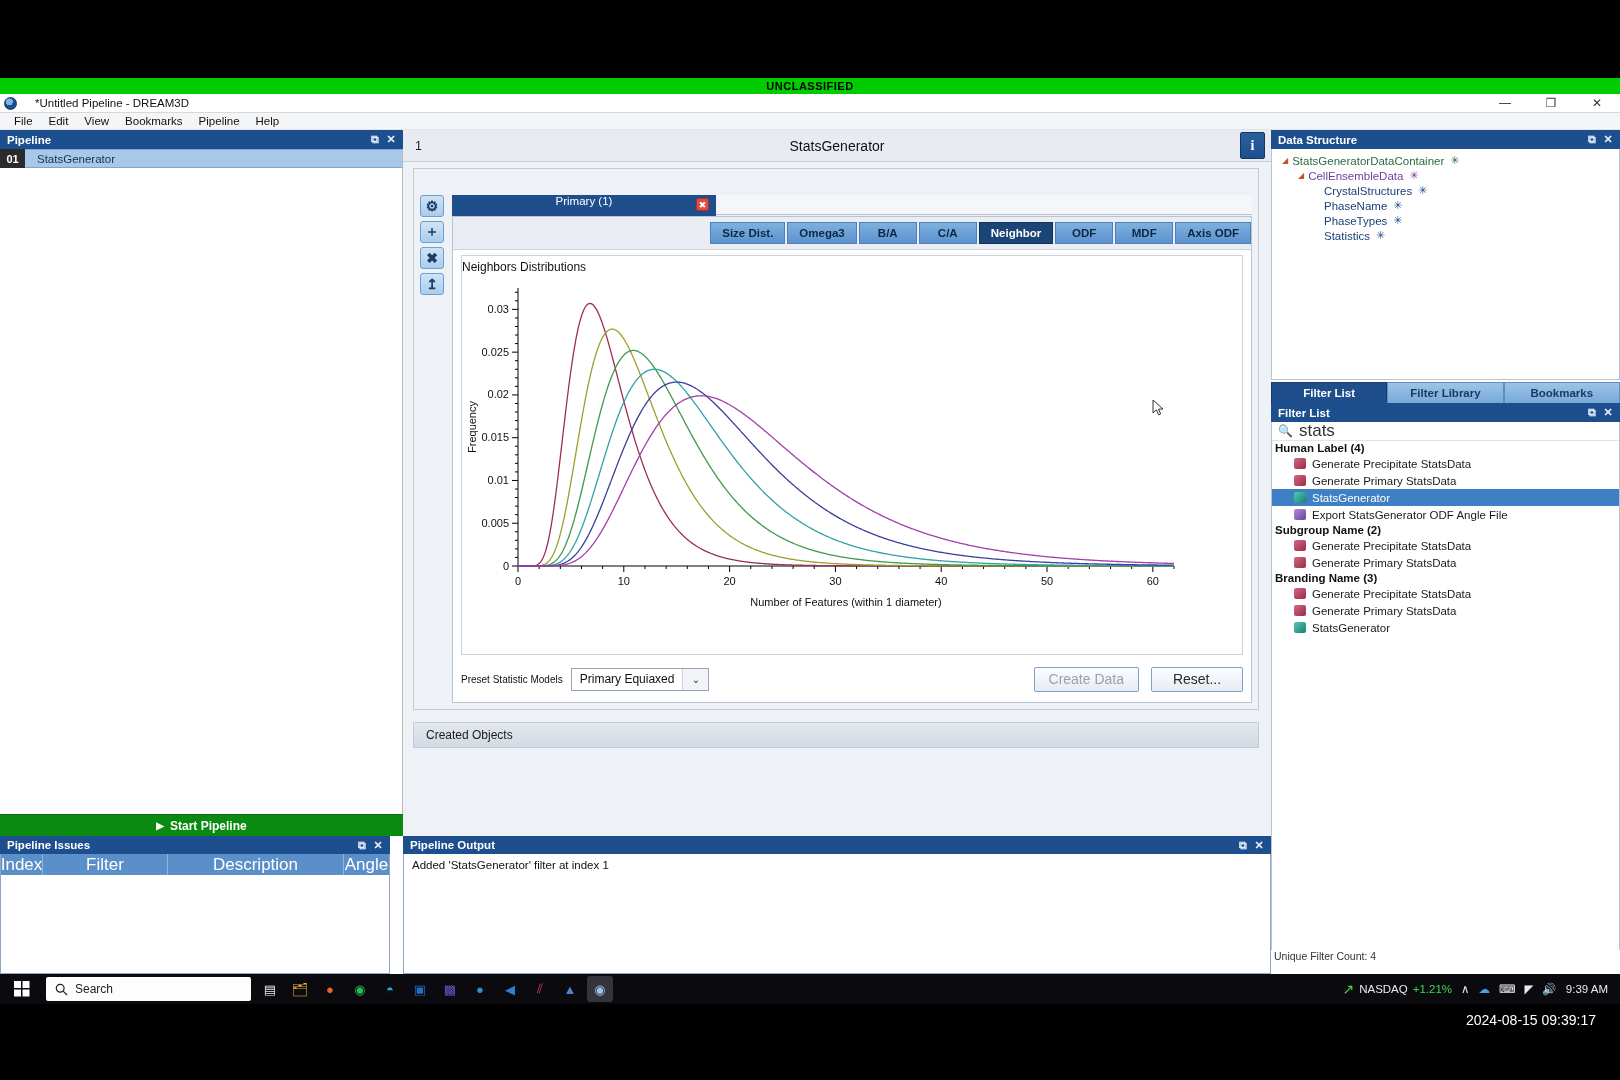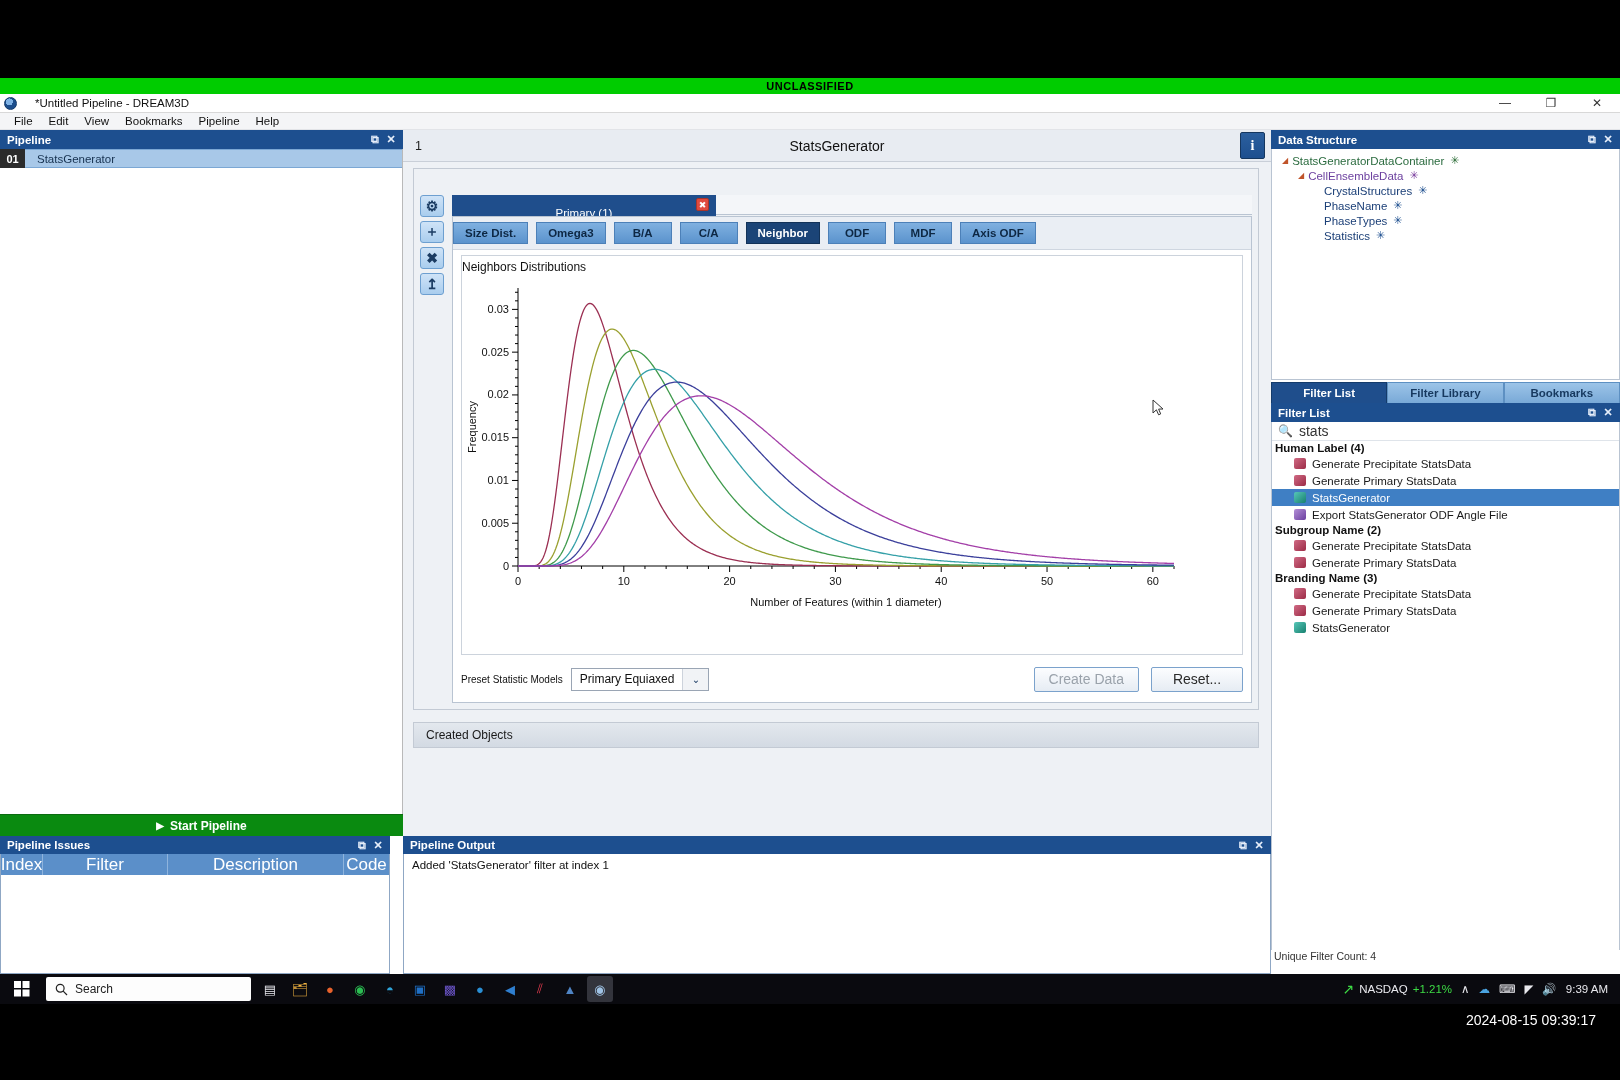--- a/index.html
+++ b/index.html
@@ -122,33 +122,33 @@
   .vtool {
     width:24px; height:22px; margin-bottom:4px; border-radius:3px;
     background:linear-gradient(#cfe3f7,#a9cdee); border:1px solid #6d9fd0;
     display:flex; align-items:center; justify-content:center;
     color:#1b3c63; font-size:14px; font-weight:bold; cursor:pointer;
   }
   #phase-tabbar { position:absolute; left:38px; top:26px; right:6px; height:20px; background:#f4f6f9; border-bottom:1px solid #b9c4d2; }
   #phase-tab {
     position:absolute; left:0; top:0; width:264px; height:36px;
     background:#1f4e8c; color:#fff; font-size:11.5px;
-    display:flex; align-items:center; justify-content:center; cursor:pointer;
+    display:flex; justify-content:center; cursor:pointer;
   }
   #phase-tab .closex {
     position:absolute; right:7px; top:3px; width:13px; height:13px;
     background:#e04a3f; color:#fff; font-size:9px; border-radius:2px;
     display:flex; align-items:center; justify-content:center; border:1px solid #a8352c;
   }
   #chart-card {
     position:absolute; left:38px; top:47px; right:6px; bottom:6px;
     background:#fff; border:1px solid #b9c4d2;
   }
   #subtabs {
-    display:flex; justify-content:flex-start; gap:8px; padding-top:5px; padding-bottom:5px;
+    display:flex; justify-content:flex-end; gap:2px; padding-top:5px; padding-bottom:5px;
     background:#eaeef4; border-bottom:1px solid #cfd6e0;
   }
   .subtab {
     height:22px; min-width:58px; padding:0 11px;
     background:linear-gradient(#7fb0e0,#5b93cd); color:#0d2743; font-size:11.5px; font-weight:bold;
     display:flex; align-items:center; justify-content:center; cursor:pointer;
     border:1px solid #4c80b8;
   }
   .subtab.active { background:#1b4477; color:#fff; border-color:#123258; }
 
@@ -207,21 +207,21 @@
 
   #fl-dock { position:absolute; left:0; right:0; top:273px; bottom:12px; }
   #fl-dock .dock-header { height:19px; }
   #fl-body { border:1px solid #b9c4d2; border-top:none; height:calc(100% - 19px); background:#fff; overflow:hidden; }
   #fl-search {
     height:19px; display:flex; align-items:center; gap:6px; padding-left:6px;
     border-bottom:1px solid #dfe4ea; background:#fff;
   }
   #fl-search .mag { font-size:12px; }
   #fl-search input {
-    border:none; outline:none; font-size:14px; color:#333; width:220px;
+    border:none; outline:none; font-size:17px; color:#333; width:220px;
     font-family:"Liberation Sans", sans-serif; background:transparent;
   }
   .fl-group { font-size:11.5px; font-weight:bold; color:#111; padding:1px 0 1px 3px; }
   .fl-item {
     display:flex; align-items:center; gap:6px; height:17px; padding-left:22px; font-size:11.5px; color:#1a1a1a; cursor:pointer;
   }
   .fl-item.sel { background:#3f7fc4; color:#fff; }
   .cube { width:12px; height:11px; border-radius:2px; flex:0 0 auto; }
   .cube.red { background:linear-gradient(135deg,#d06a84,#9c2b46); }
   .cube.teal { background:linear-gradient(135deg,#57c7b8,#17806f); }
@@ -316,21 +316,21 @@
           <span>Pipeline Issues</span>
           <span class="spacer"></span>
           <span class="hbtn">⧉</span>
           <span class="hbtn">✕</span>
         </div>
         <div id="issues-table">
           <div id="issues-head">
             <div class="c-index">Index</div>
             <div class="c-filter">Filter</div>
             <div class="c-desc">Description</div>
-            <div class="c-code">Code</div>
+            <div class="c-code">Angle</div>
           </div>
         </div>
       </div>
     </div>
 
     <div id="center-col">
       <div id="sg-titlebar">
         <span class="num">1</span>
         <span class="sgtitle">StatsGenerator</span>
         <span class="infobtn">i</span>

